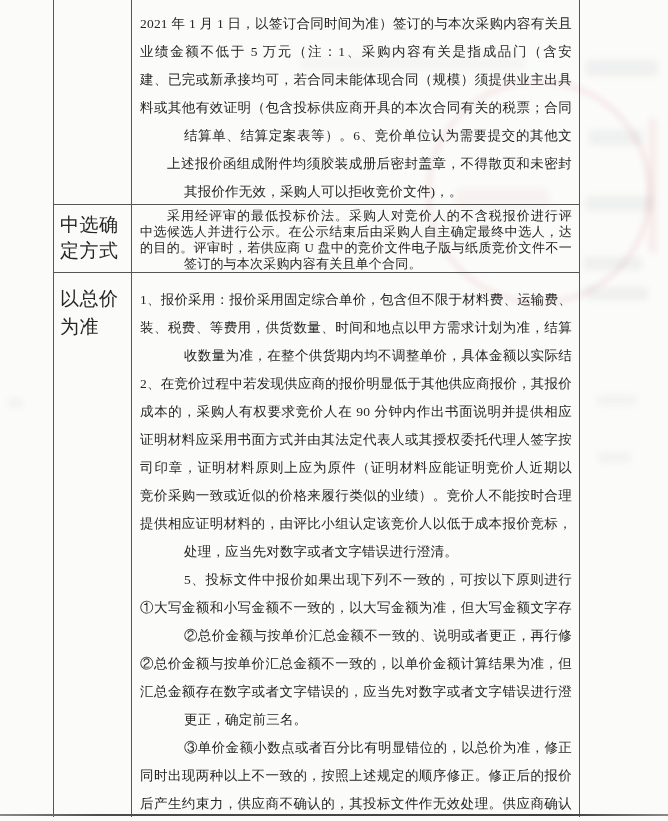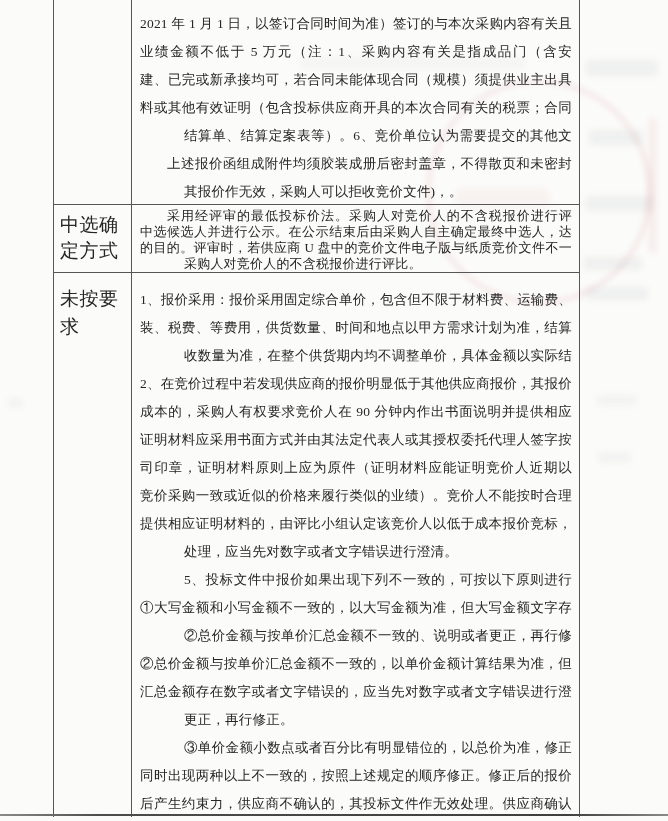--- a/index.html
+++ b/index.html
@@ -110,44 +110,44 @@
         </div>
       </div>
       <div class="row r2">
         <div class="label-cell">
           <div class="label-text">中选确定方式</div>
         </div>
         <div class="content-cell">
           <div class="line indent">采用经评审的最低投标价法。采购人对竞价人的不含税报价进行评比，确定前三名</div>
           <div class="line">中选候选人并进行公示。在公示结束后由采购人自主确定最终中选人，达到优质采购</div>
           <div class="line">的目的。评审时，若供应商 U 盘中的竞价文件电子版与纸质竞价文件不一致时，按照</div>
-          <div class="line short">采购人对竞价人的不含税报价进行评比。</div>
+          <div class="line short">签订的与本次采购内容有关且单个合同。</div>
         </div>
       </div>
       <div class="row r3">
         <div class="label-cell">
-          <div class="label-text">未按要求</div>
+          <div class="label-text">以总价为准</div>
         </div>
         <div class="content-cell">
           <div class="line">1、报价采用：报价采用固定综合单价，包含但不限于材料费、运输费、上下车费安</div>
           <div class="line">装、税费、等费用，供货数量、时间和地点以甲方需求计划为准，结算数量为甲方实</div>
           <div class="line short">收数量为准，在整个供货期内均不调整单价，具体金额以实际结算金额为准。</div>
           <div class="line">2、在竞价过程中若发现供应商的报价明显低于其他供应商报价，其报价可能低于其</div>
           <div class="line">成本的，采购人有权要求竞价人在 90 分钟内作出书面说明并提供相应的证明材料，</div>
           <div class="line">证明材料应采用书面方式并由其法定代表人或其授权委托代理人签字按手印或盖公</div>
           <div class="line">司印章，证明材料原则上应为原件（证明材料应能证明竞价人近期以来，曾以与本次</div>
           <div class="line">竞价采购一致或近似的价格来履行类似的业绩）。竞价人不能按时合理说明或者不能</div>
           <div class="line">提供相应证明材料的，由评比小组认定该竞价人以低于成本报价竞标，其报价作无效</div>
           <div class="line short">处理，应当先对数字或者文字错误进行澄清。</div>
           <div class="line short">5、投标文件中报价如果出现下列不一致的，可按以下原则进行修改：</div>
           <div class="line">①大写金额和小写金额不一致的，以大写金额为准，但大写金额文字存在错误的，应</div>
           <div class="line short">②总价金额与按单价汇总金额不一致的、说明或者更正，再行修正。</div>
           <div class="line">②总价金额与按单价汇总金额不一致的，以单价金额计算结果为准，但单价或者单价</div>
           <div class="line">汇总金额存在数字或者文字错误的，应当先对数字或者文字错误进行澄清、说明或者</div>
-          <div class="line short">更正，再行修正。</div>
+          <div class="line short">更正，确定前三名。</div>
           <div class="line short">③单价金额小数点或者百分比有明显错位的，以总价为准，修正单价。</div>
           <div class="line">同时出现两种以上不一致的，按照上述规定的顺序修正。修正后的报价经供应商确认</div>
           <div class="line">后产生约束力，供应商不确认的，其投标文件作无效处理。供应商确认采取书面且加</div>
         </div>
       </div>
     </div>
 
   <div class="bottom-scan-line"></div>
 </div>
 

